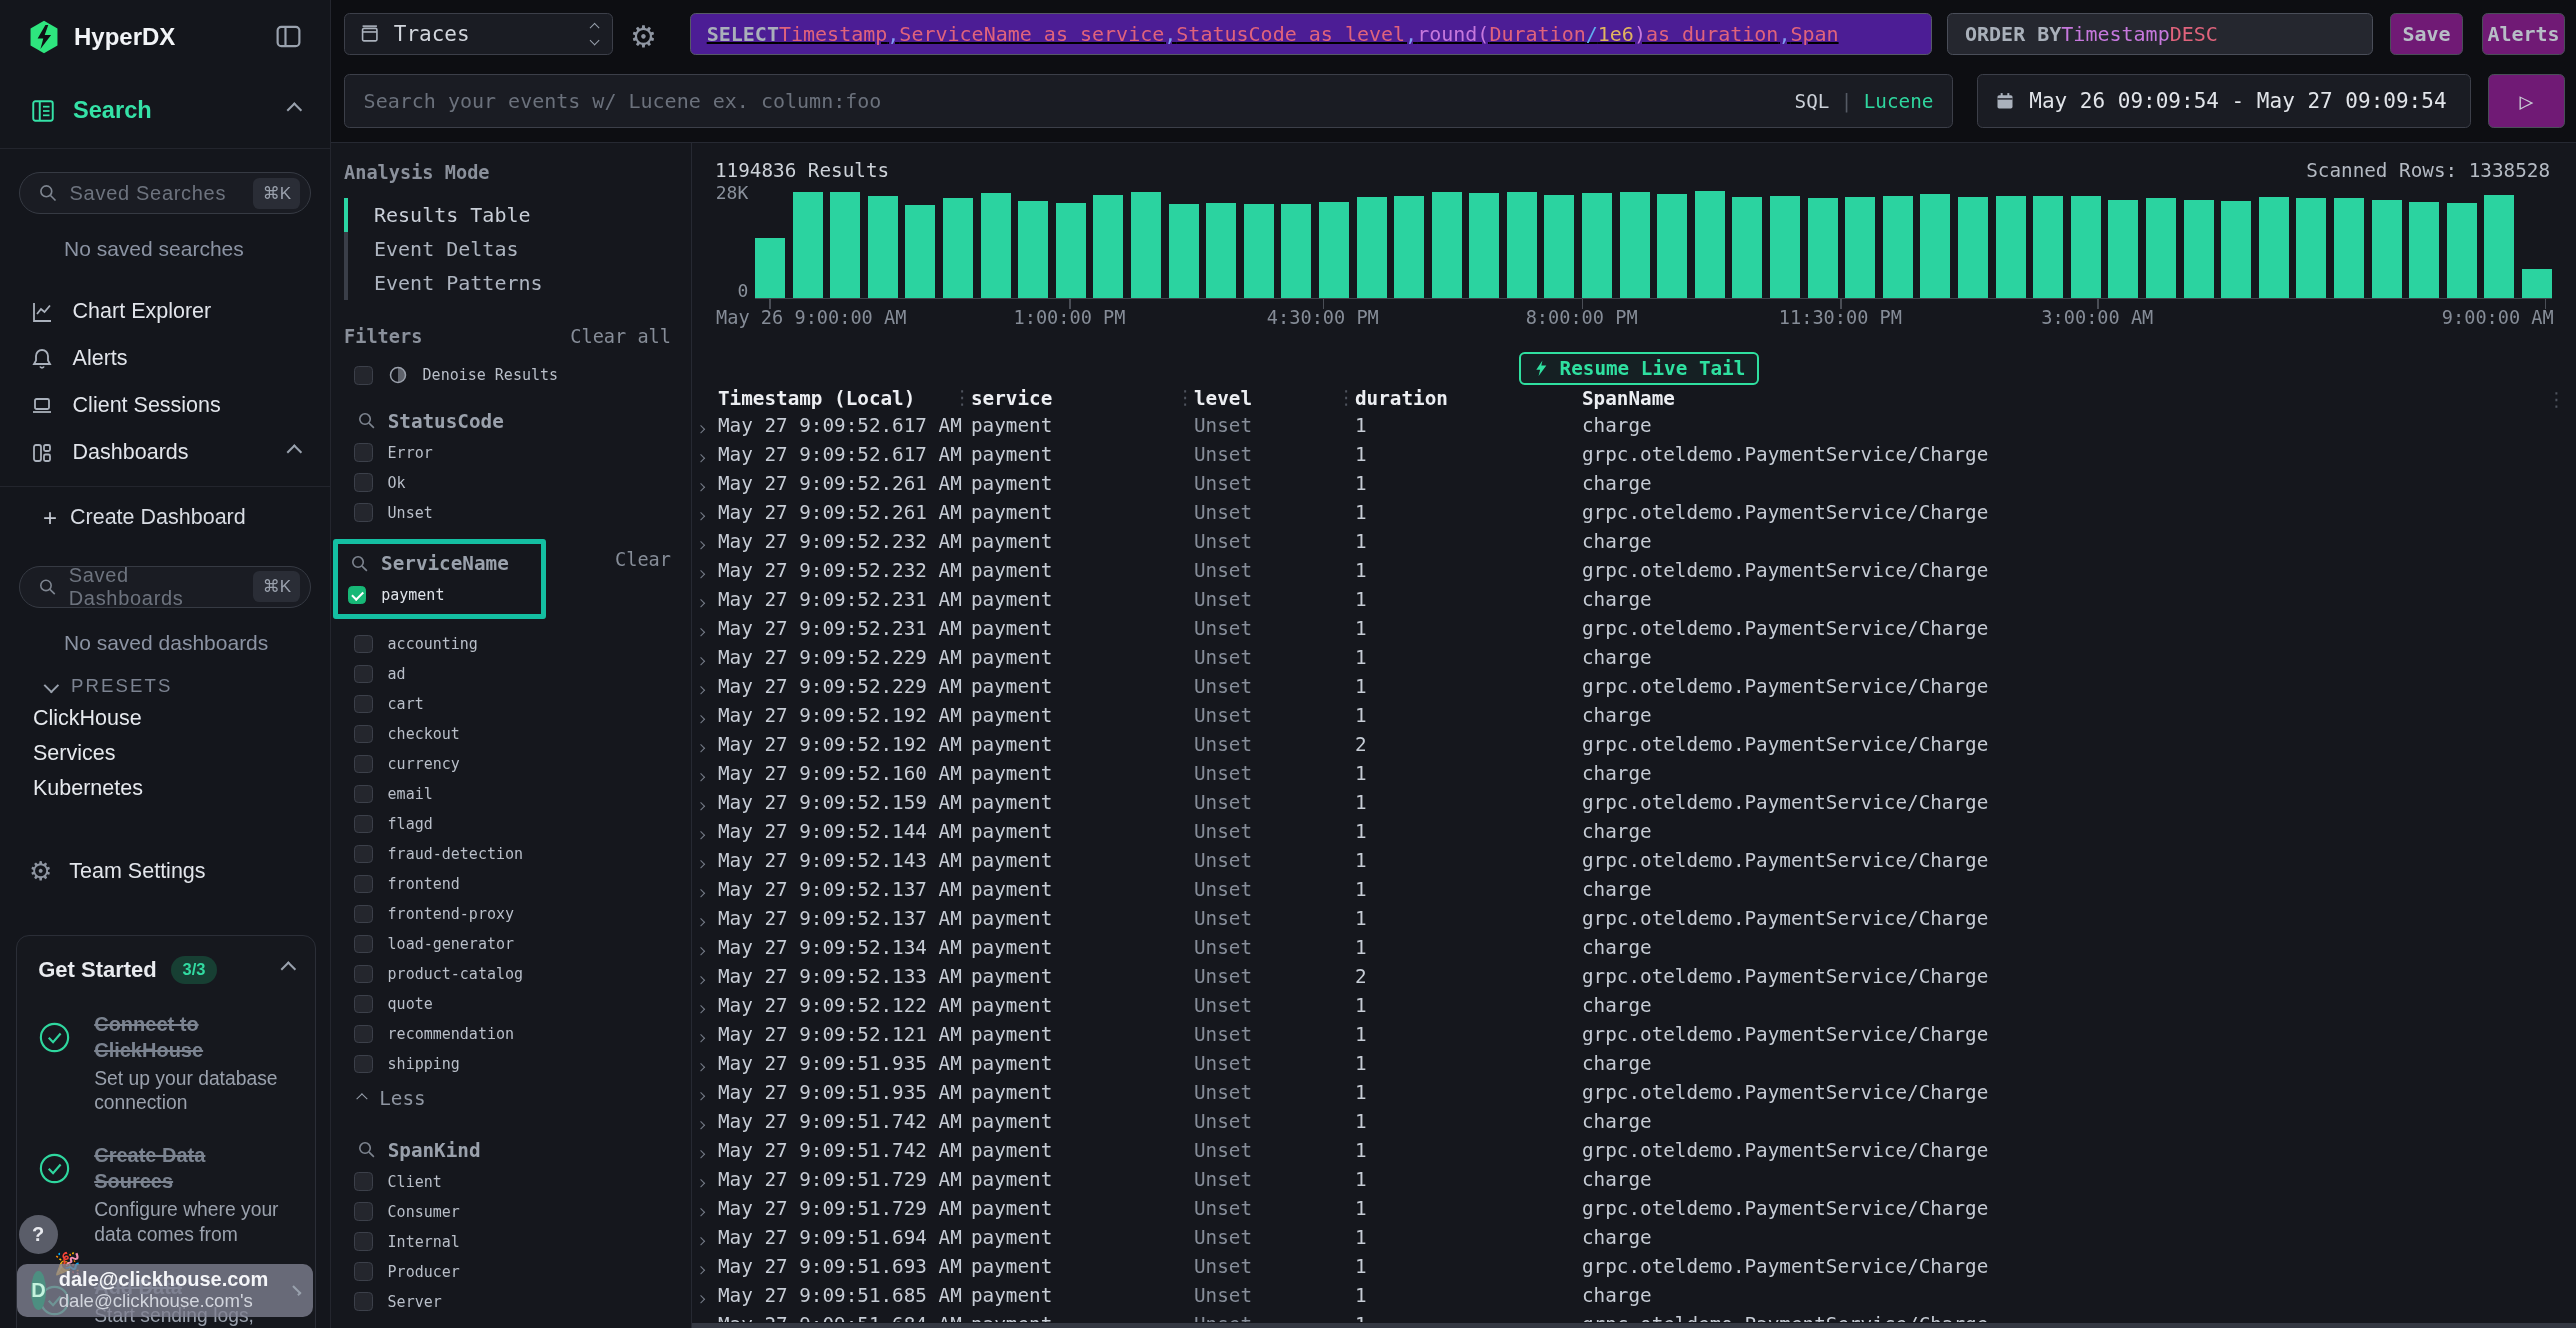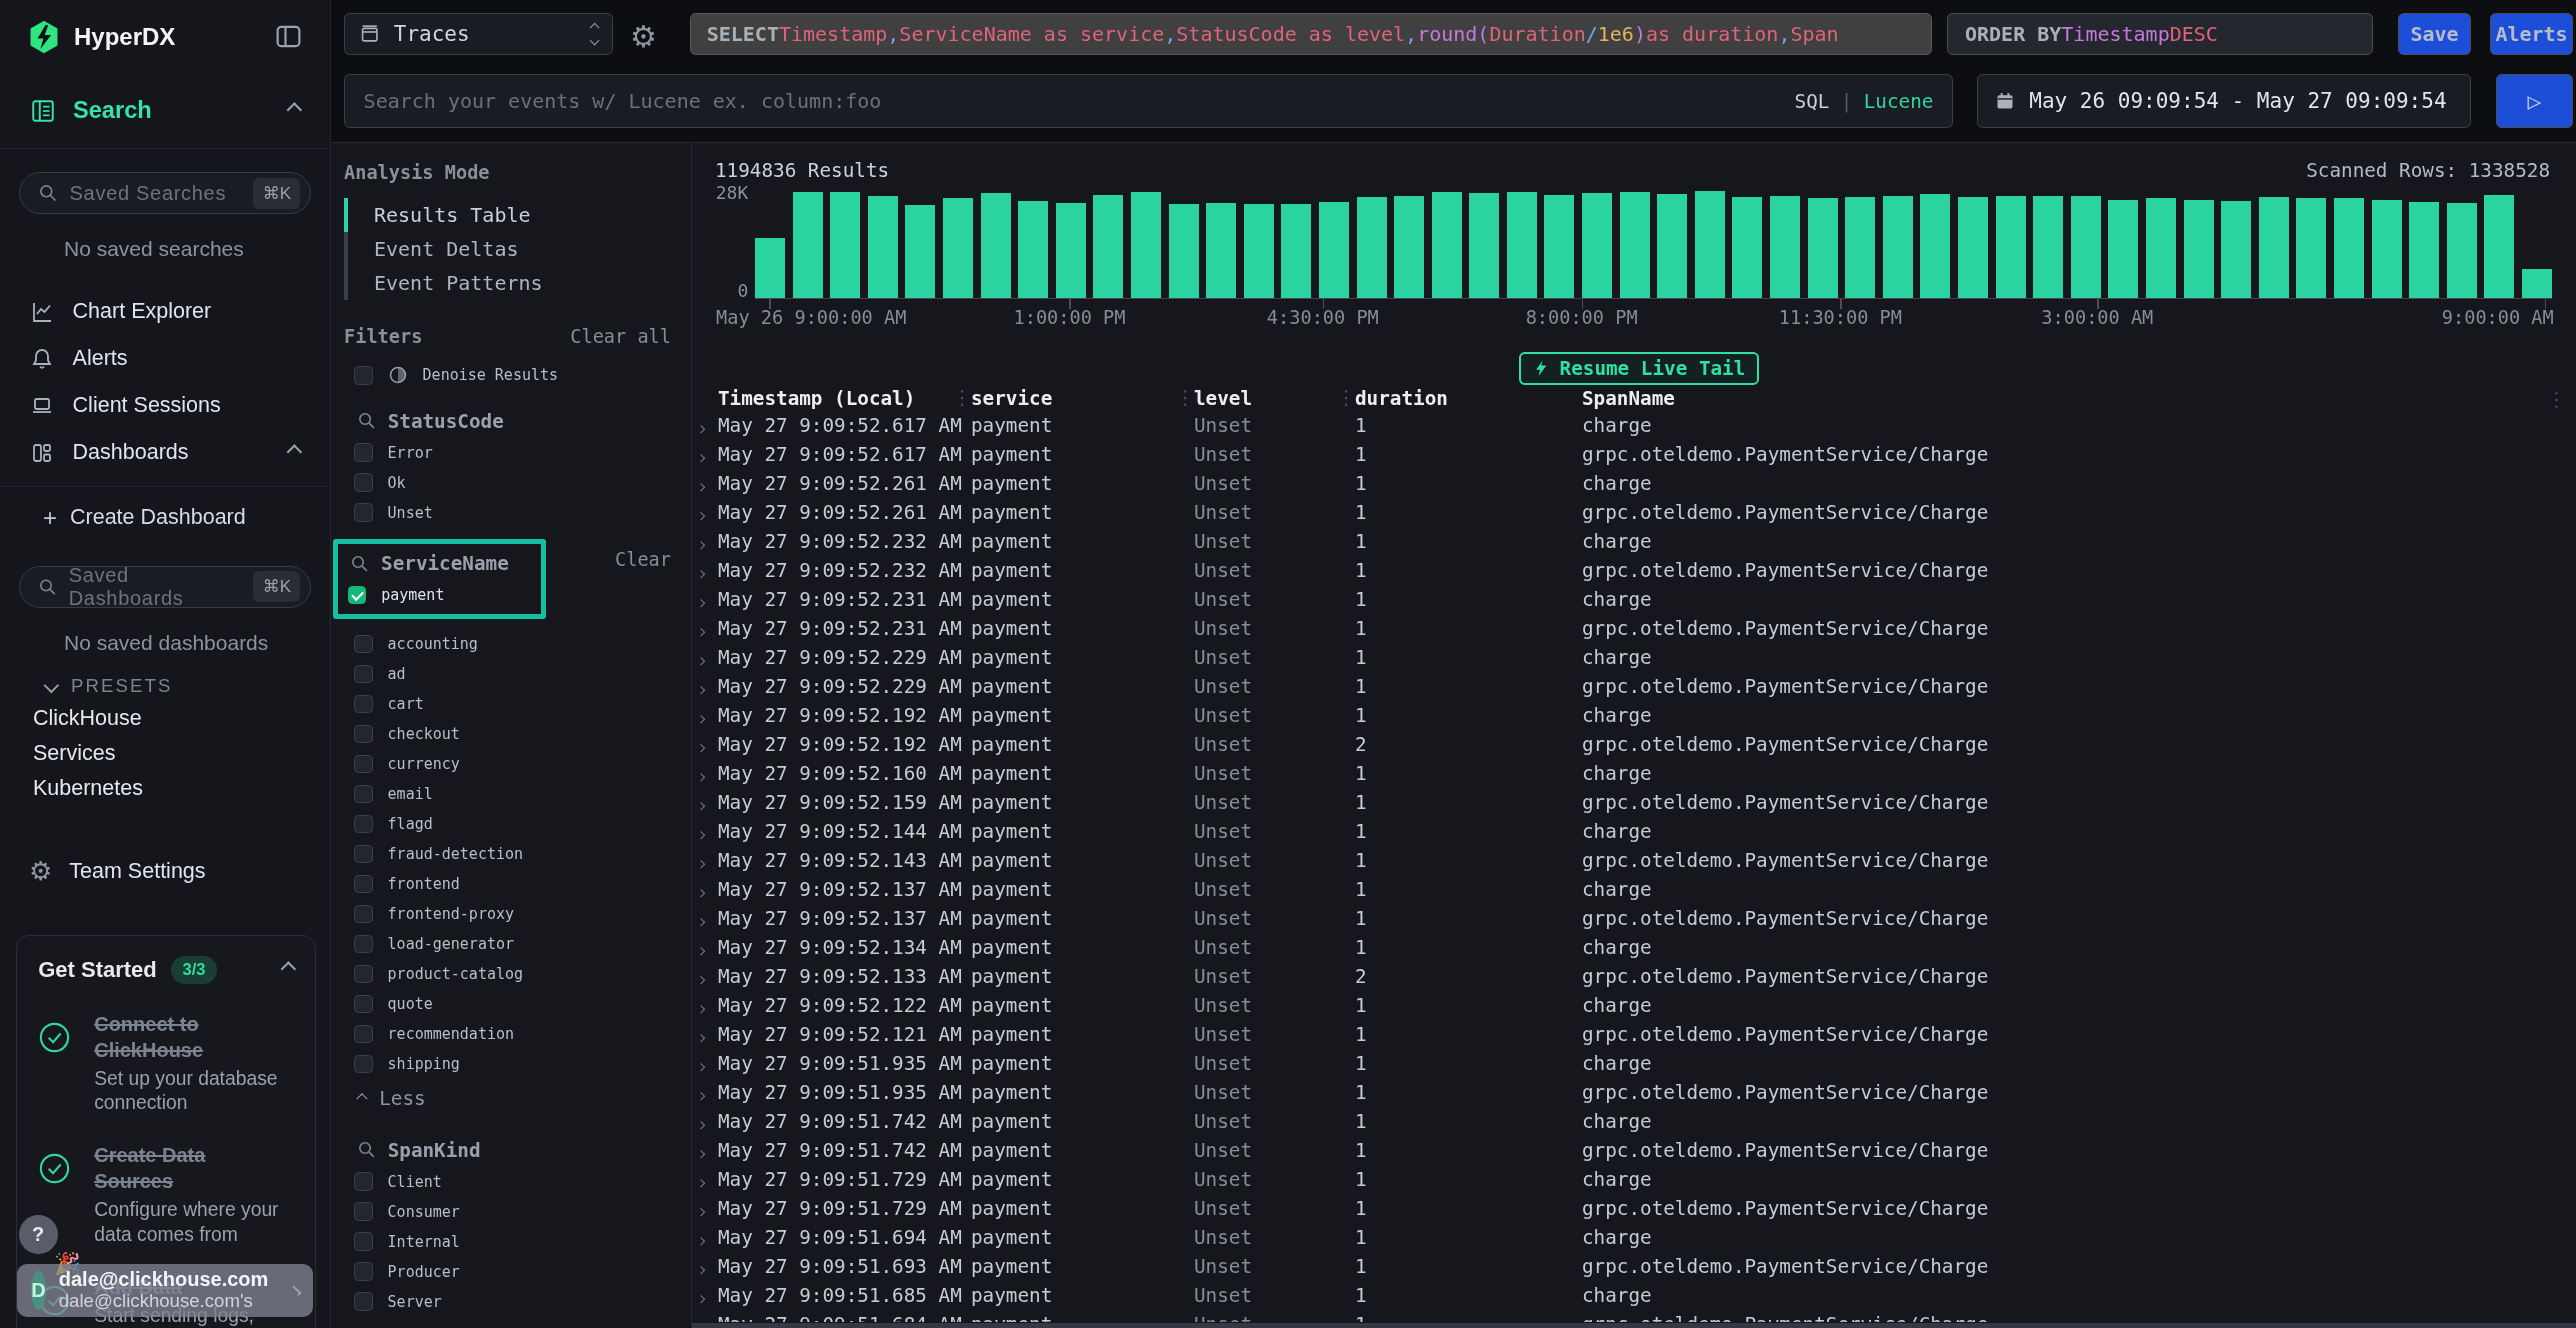--- a/index.html
+++ b/index.html
@@ -69,32 +69,32 @@
   
   .main { position:absolute; left:331px; top:0; right:0; bottom:0; background:#0d0e12; }
   .row1 { position:absolute; top:13px; left:13px; right:13px; height:42px; }
   .row2 { position:absolute; top:74px; left:13px; right:13px; height:54px; }
   .box { position:absolute; height:100%; background:#1a1c23; border:1.4px solid #3c3f49; border-radius:5.7px;
          display:flex; align-items:center; }
   .src-select { left:0; width:269px; padding:0 14.3px; gap:13px; color:#d2d6dd; font-size:21px; }
   .updown { margin-left:auto; display:flex; flex-direction:column; gap:5.7px; }
   .updown .chev { width:7.2px; height:7.2px; border-width:1.4px; }
   .gear-btn { position:absolute; left:286px; top:8.6px; }
-  .sql-editor { left:346px; width:1242px; background:#404040; border-color:#565a66;
-                padding:0 15.7px; font-size:20px; white-space:nowrap; overflow:hidden; }
+  .sql-editor { left:346px; width:1242px; background:#4c1d95; border-color:#565a66;
+                padding:0 15.7px; font-size:20px; white-space:nowrap; overflow:hidden;text-decoration:underline; }
   .orderby { left:1603px; width:426px; background:#25272f; border-color:#4a4e59;
              padding:0 17px; font-size:20px; white-space:nowrap; overflow:hidden; }
   .tk-kw { color:#a9b0ba; font-weight:bold; }
   .tk-id { color:#e0637c; }
   .tk-pu { color:#7f9bf2; }
   .tk-fn { color:#c678dd; }
   .tk-op { color:#61afef; }
   .tk-num { color:#e2b55f; }
-  .btn { justify-content:center; background:#1d4ed8; border-color:#4a4e58;
-         color:#b7bdc6; font-weight:bold; font-size:20px;margin-left:8px; }
+  .btn { justify-content:center; background:#701a75; border-color:#4a4e58;
+         color:#b7bdc6; font-weight:bold; font-size:20px; }
   .save-btn { left:2046px; width:73px; }
   .alerts-btn { left:2138px; width:83px; }
   .search-box { left:0; width:1609px; padding:0 18.6px; gap:11.4px; }
   .search-box .ph { color:#6b717c; font-size:20px; }
   .search-box .right { margin-left:auto; display:flex; gap:11.4px; align-items:center; font-size:19.3px; }
   .sql-toggle { color:#ccd1d9; }
   .toggle-sep { color:#555a64; }
   .lucene-toggle { color:#2fd79f; }
   .date-box { left:1633px; width:494px; padding:0 17px; gap:14.3px; color:#e2e5ea; font-size:21px; }
   .play-btn { left:2144px; width:77px; color:#c9cdd5; font-size:23px; font-weight:normal; }

